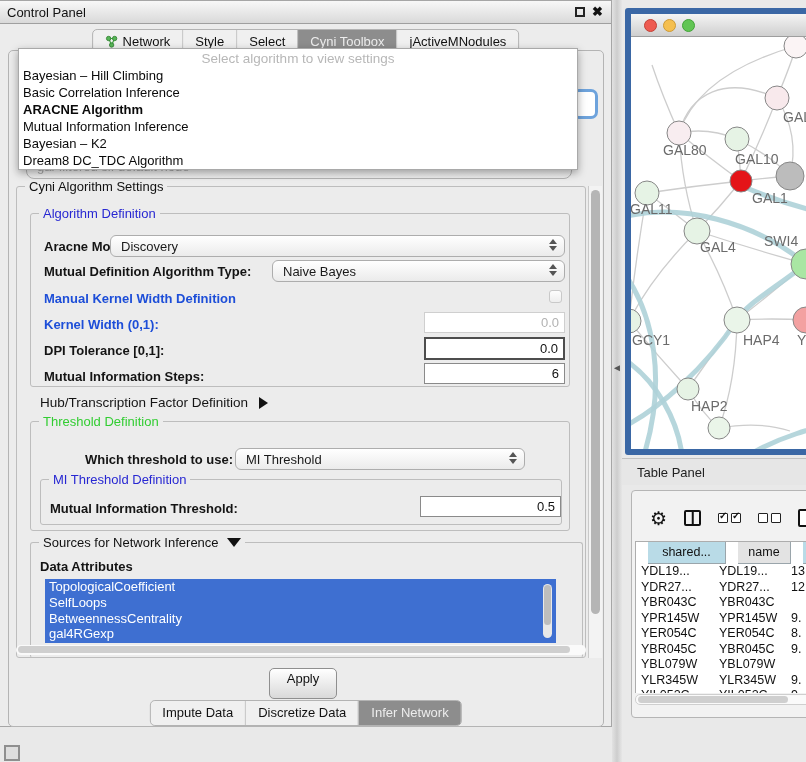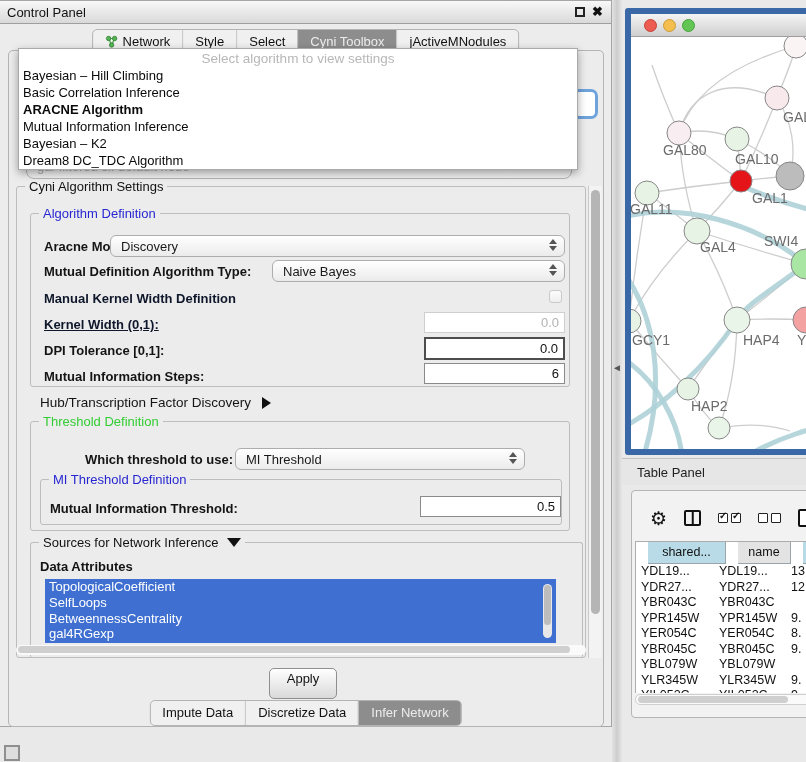--- a/index.html
+++ b/index.html
@@ -23,21 +23,21 @@
 
   .outer-panel { left:8px; top:49px; width:596px; height:677px; border:1px solid #b4b4b4; border-radius:5px; background:#ececec; }
 
   
   .gbox { position:absolute; border:1px solid #bdbdbd; border-radius:3px; }
   .legend { position:absolute; top:-8px; left:8px; background:#ececec; padding:0 4px; font-size:13px; color:#111; white-space:nowrap; }
   .legend.blue { color:#2727d2; }
   .legend.green { color:#32cd32; }
 
   .lbl { position:absolute; font-size:13px; font-weight:bold; color:#141414; white-space:nowrap; }
-  .lbl.dis { color:#0f172a; }
+  .lbl.dis { color:#1d4ed8; }
   .lbl.plain { font-weight:normal; }
 
   .combo { position:absolute; height:22px; border:1px solid #adadad; border-radius:6px; background:linear-gradient(#ffffff,#ebebeb); font-size:13px; color:#1a1a1a; display:flex; align-items:center; padding-left:10px; }
   .combo .spin { position:absolute; right:7px; top:3px; display:flex; flex-direction:column; gap:2px; }
   .combo .spin i { width:0; height:0; border-left:4px solid transparent; border-right:4px solid transparent; display:block; }
   .combo .spin i.up { border-bottom:5px solid #555; }
   .combo .spin i.dn { border-top:5px solid #555; }
 
   .tfield { position:absolute; height:21px; background:#fff; border:1px solid #bdbdbd; font-size:13px; color:#111; text-align:right; padding:2px 5px 0 0; }
   .tfield.dis { border-color:#cfcfcf; color:#b2b2b2; }
@@ -181,29 +181,29 @@
   <span class="lbl" style="left:44px; top:263px;">Mutual Definition Algorithm Type:</span>
   <div class="combo" style="left:272px; top:259px; width:293px;">
     <span>Naive Bayes</span>
     <span class="spin">
         <i class="up"></i>
         <i class="dn"></i>
       </span>
   </div>
   <span class="lbl dis" style="left:44px; top:290px;">Manual Kernel Width Definition</span>
   <span class="chk" style="left:549px; top:289px;"></span>
-  <span class="lbl dis" style="left:44px; top:316px;text-decoration:underline;">Kernel Width (0,1):</span>
+  <span class="lbl dis" style="left:44px; top:316px;">Kernel Width (0,1):</span>
   <div class="tfield dis" style="left:424px; top:311px; width:141px;">0.0</div>
   <span class="lbl" style="left:44px; top:342px;">DPI Tolerance [0,1]:</span>
   <div class="tfield strong" style="left:424px; top:336px; width:141px; height:23px;">0.0</div>
   <span class="lbl" style="left:44px; top:368px;">Mutual Information Steps:</span>
   <div class="tfield med" style="left:424px; top:362px; width:141px;">6</div>
 
   <span class="lbl plain" style="left:40px; top:394px; font-size:13.5px;">
-    <span>Hub/Transcription Factor Discovery</span>
+    <span>Hub/Transcription Factor Definition</span>
     <span style="display:inline-block; margin-left:7px; width:0; height:0; border-top:6px solid transparent; border-bottom:6px solid transparent; border-left:9px solid #111; vertical-align:-2px;"></span>
   </span>
 
   <div class="gbox" style="left:30px; top:420px; width:540px; height:110px;">
     <span class="legend green">Threshold Definition</span>
   </div>
   <span class="lbl" style="left:85px; top:451px;">Which threshold to use:</span>
   <div class="combo" style="left:235px; top:447px; width:290px;">
     <span>MI Threshold</span>
     <span class="spin">

